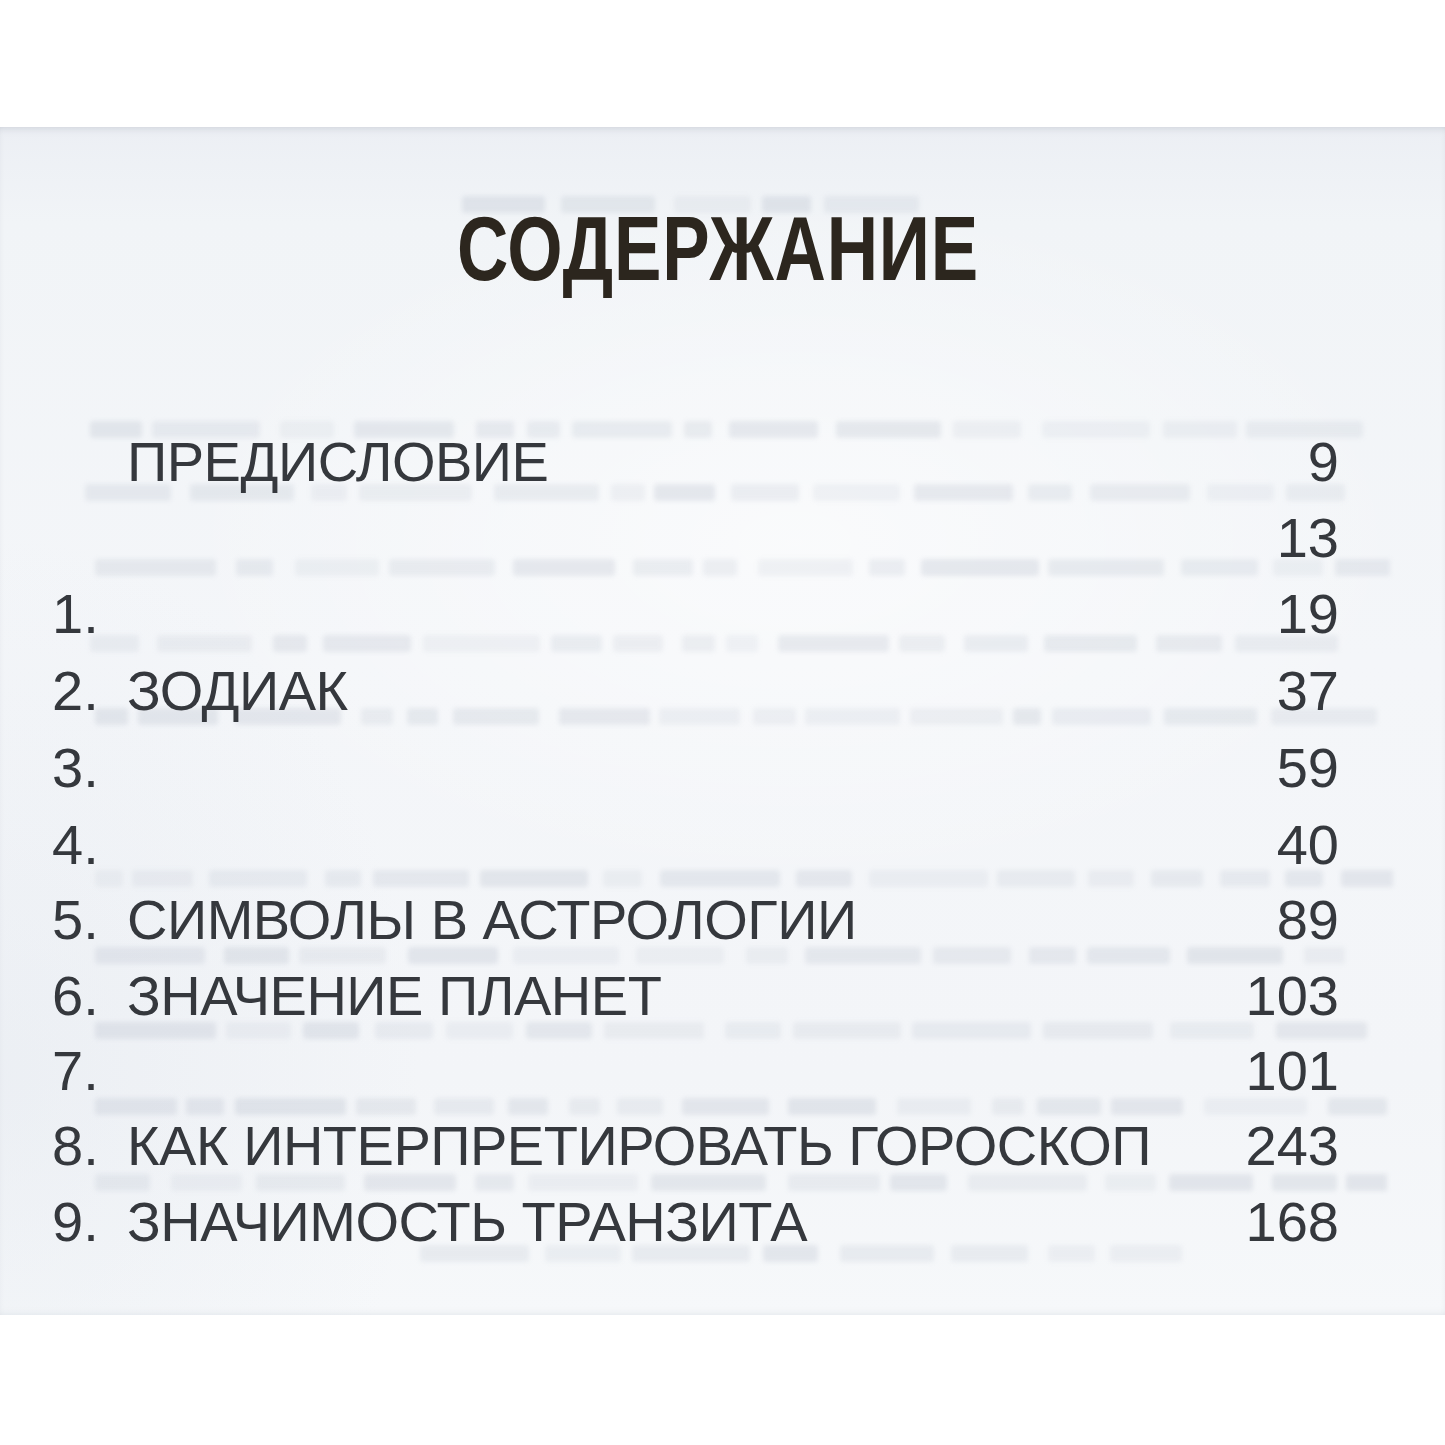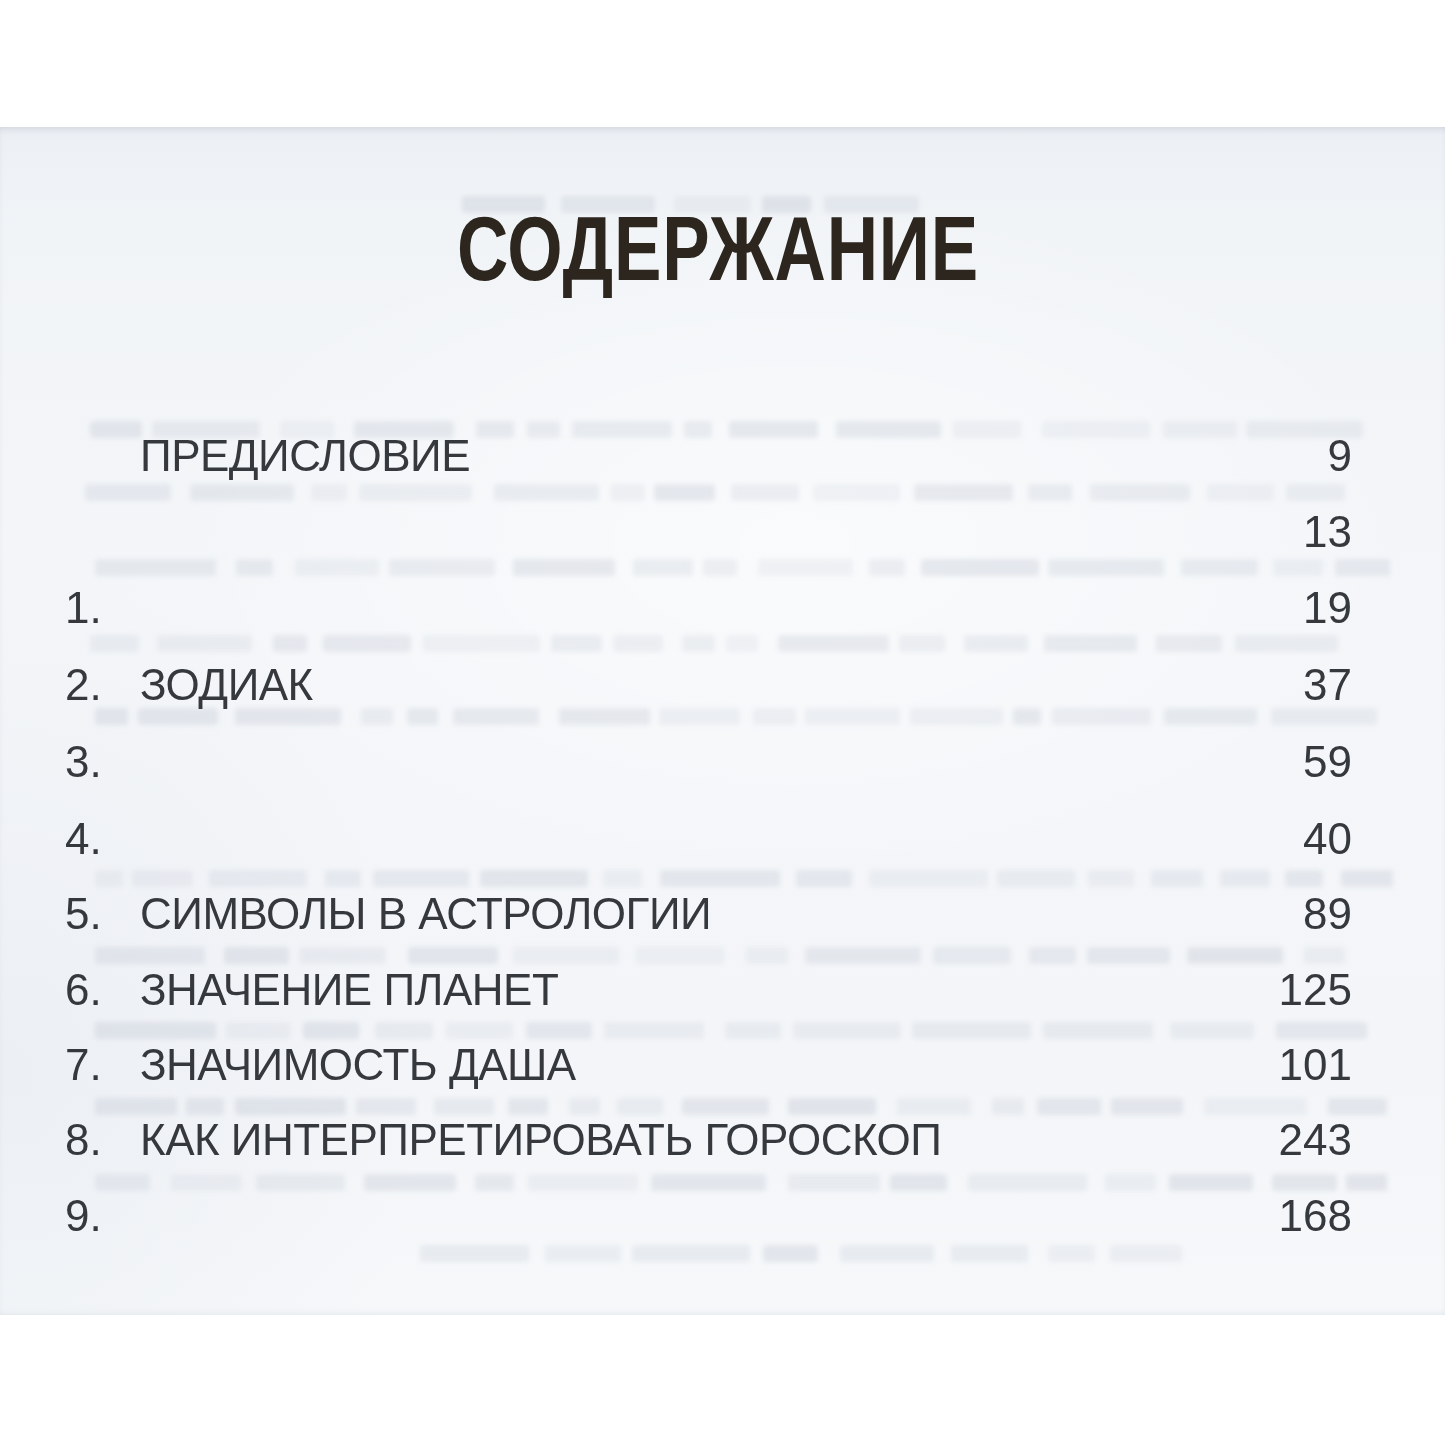--- a/index.html
+++ b/index.html
@@ -52,24 +52,24 @@
   }
   .toc {
     position: absolute;
     left: 0;
     top: 0;
     width: 1445px;
     height: 1445px;
   }
   .row {
     position: absolute;
-    left: 65px;
+    left: 52px;
     width: 1287px; 
     height: 52px;
-    font-size: 44px;
+    font-size: 56px;
     line-height: 1;
     color: #35383d;
     white-space: nowrap;
   }
   .row .num {
     position: absolute;
     left: 0;
     top: 0;
   }
   .row .label {
@@ -153,30 +153,30 @@
     <span class="pg">40</span>
   </div>
       <div class="row" style="top: 892px;">
     <span class="num">5.</span>
     <span class="label">СИМВОЛЫ В АСТРОЛОГИИ</span>
     <span class="pg">89</span>
   </div>
       <div class="row" style="top: 968px;">
     <span class="num">6.</span>
     <span class="label">ЗНАЧЕНИЕ ПЛАНЕТ</span>
-    <span class="pg">125</span>
+    <span class="pg">103</span>
   </div>
       <div class="row" style="top: 1043px;">
     <span class="num">7.</span>
-    <span class="label">ЗНАЧИМОСТЬ ДАША</span>
     <span class="pg">101</span>
   </div>
       <div class="row" style="top: 1118px;">
     <span class="num">8.</span>
     <span class="label">КАК ИНТЕРПРЕТИРОВАТЬ ГОРОСКОП</span>
     <span class="pg">243</span>
   </div>
       <div class="row" style="top: 1194px;">
     <span class="num">9.</span>
+    <span class="label">ЗНАЧИМОСТЬ ТРАНЗИТА</span>
     <span class="pg">168</span>
   </div>
     </div>
 </div>
 
 </body></html>

